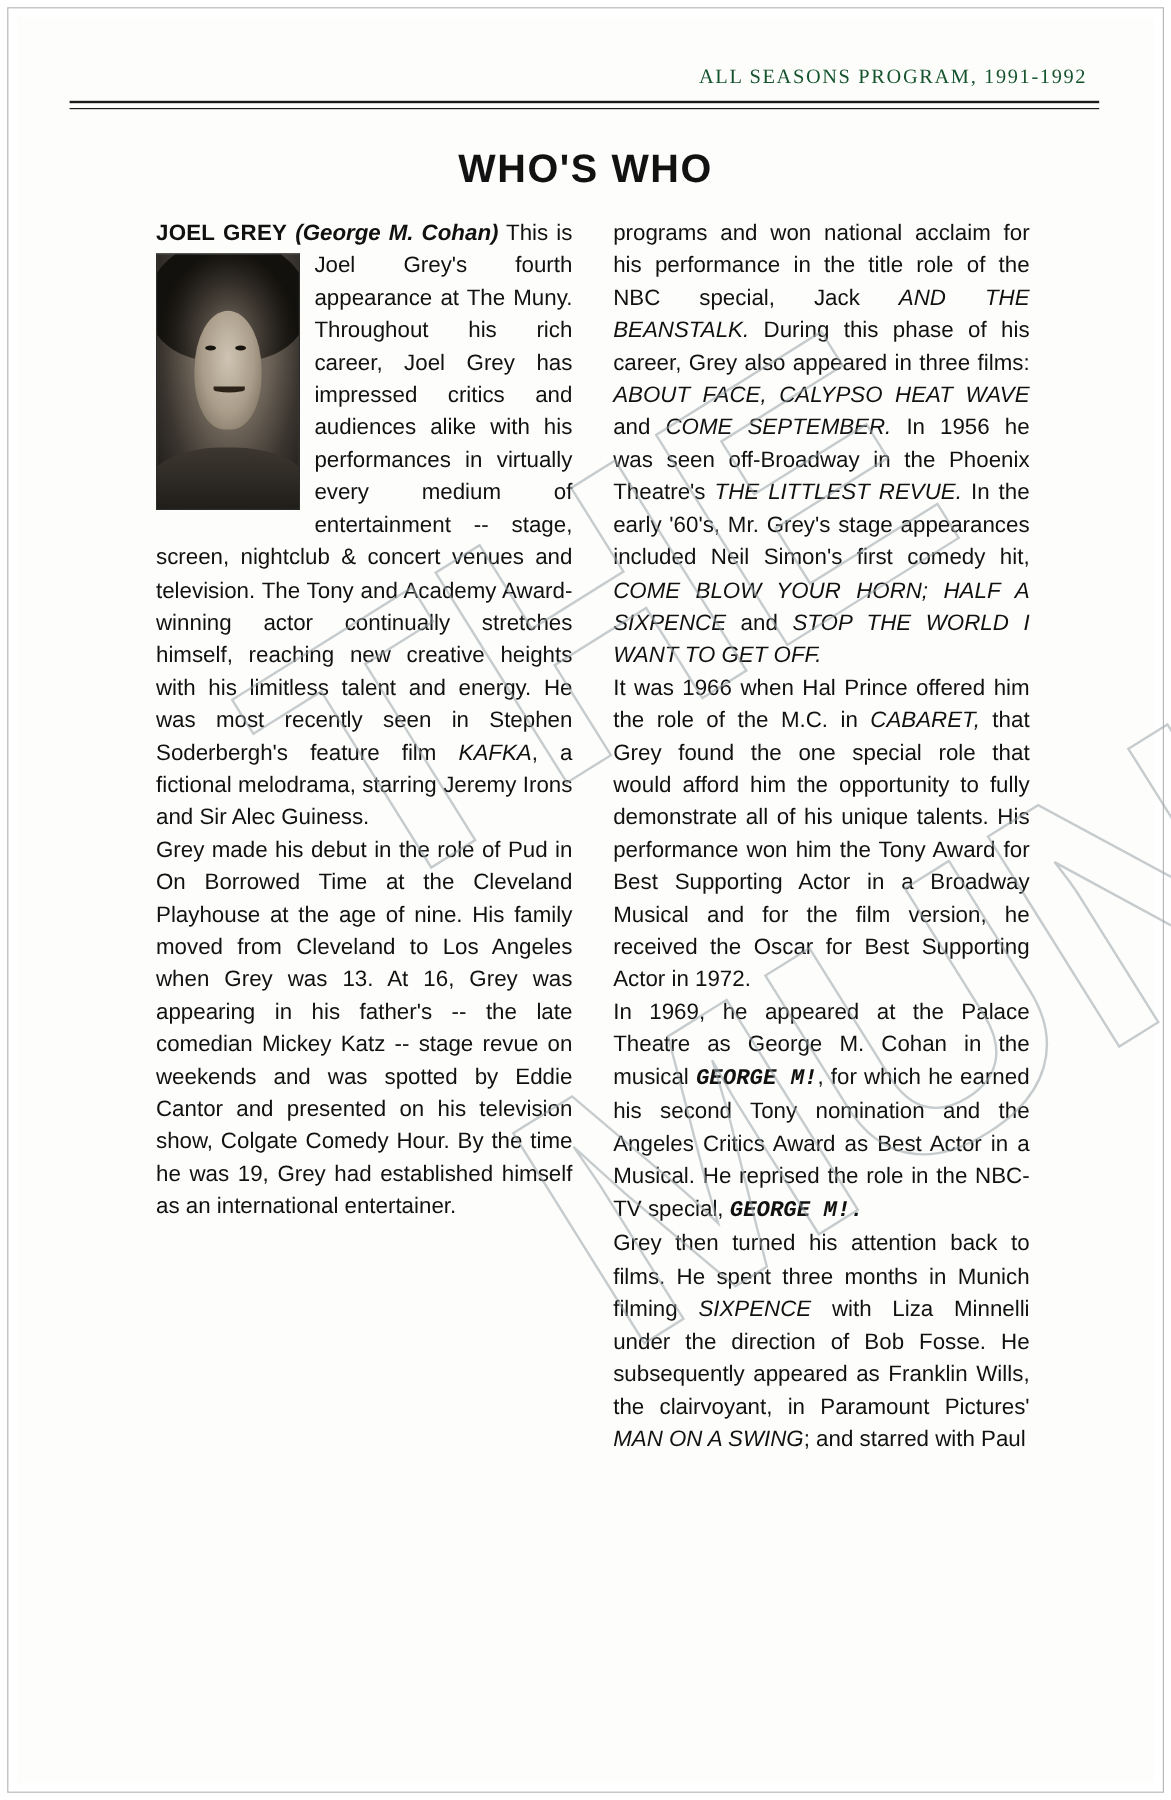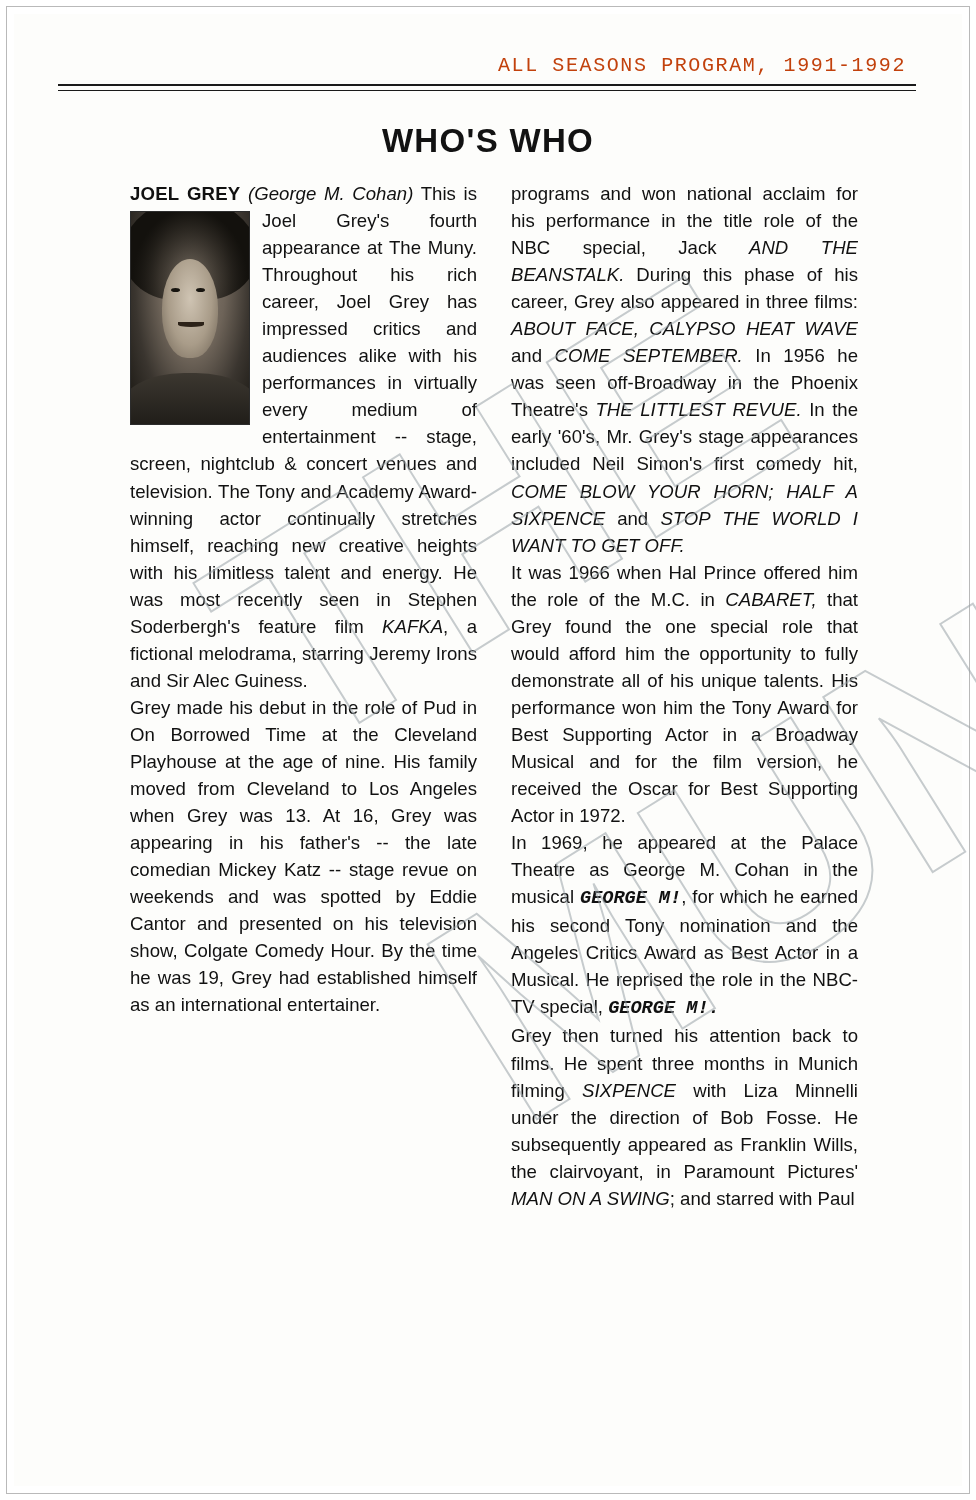--- a/index.html
+++ b/index.html
@@ -36,24 +36,24 @@
     height: 1472px;
     background: #fdfdfb;
     box-sizing: border-box;
   }
 
   
   .runhead {
     position: absolute;
     right: 56px;
     top: 40px;
-    font-family: Liberation Mono, monospace;
-    font-size: 20px;
+    font-family: Liberation Serif, serif;
+    font-size: 17px;
     letter-spacing: 0.08em;
-    color: #c2410c;
+    color: #14532d;
     font-variant: small-caps;
     white-space: nowrap;
   }
   .rule {
     position: absolute;
     left: 44px;
     right: 46px;
     height: 0;
     border-top: 2px solid #1a1a1a;
   }
@@ -94,21 +94,21 @@
   }
   .col p {
     margin: 0;
   }
   .lead-name {
     font-weight: bold;
     letter-spacing: 0.01em;
   }
   .role {
     font-style: italic;
-    font-weight: normal;
+    font-weight: bold;
   }
   em.ttl {
     font-style: italic;
   }
   strong.ttl {
     font-style: italic;
     font-weight: bold;
     font-family: Liberation Mono, monospace;
   }
 

